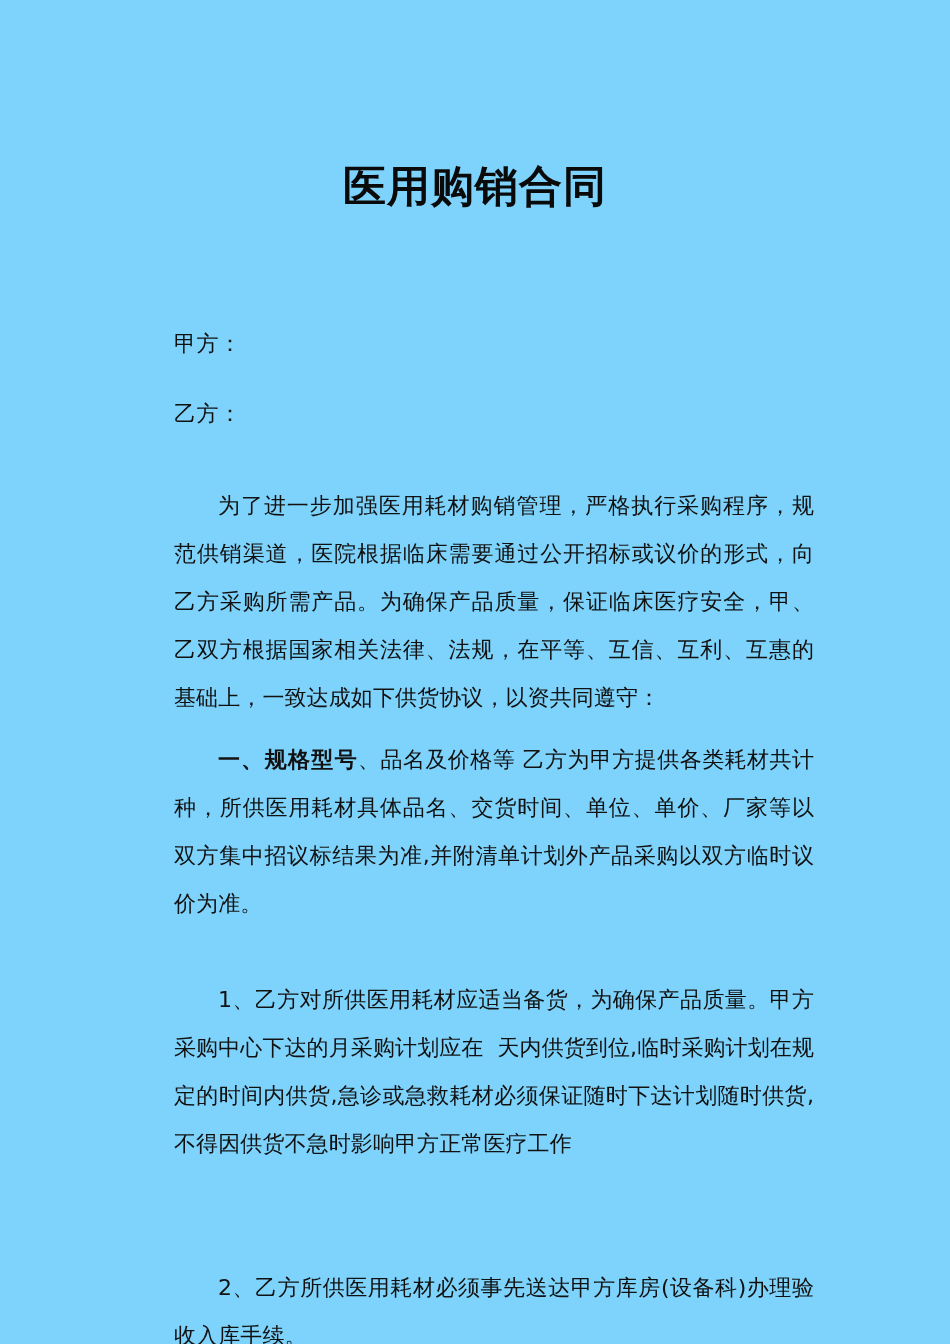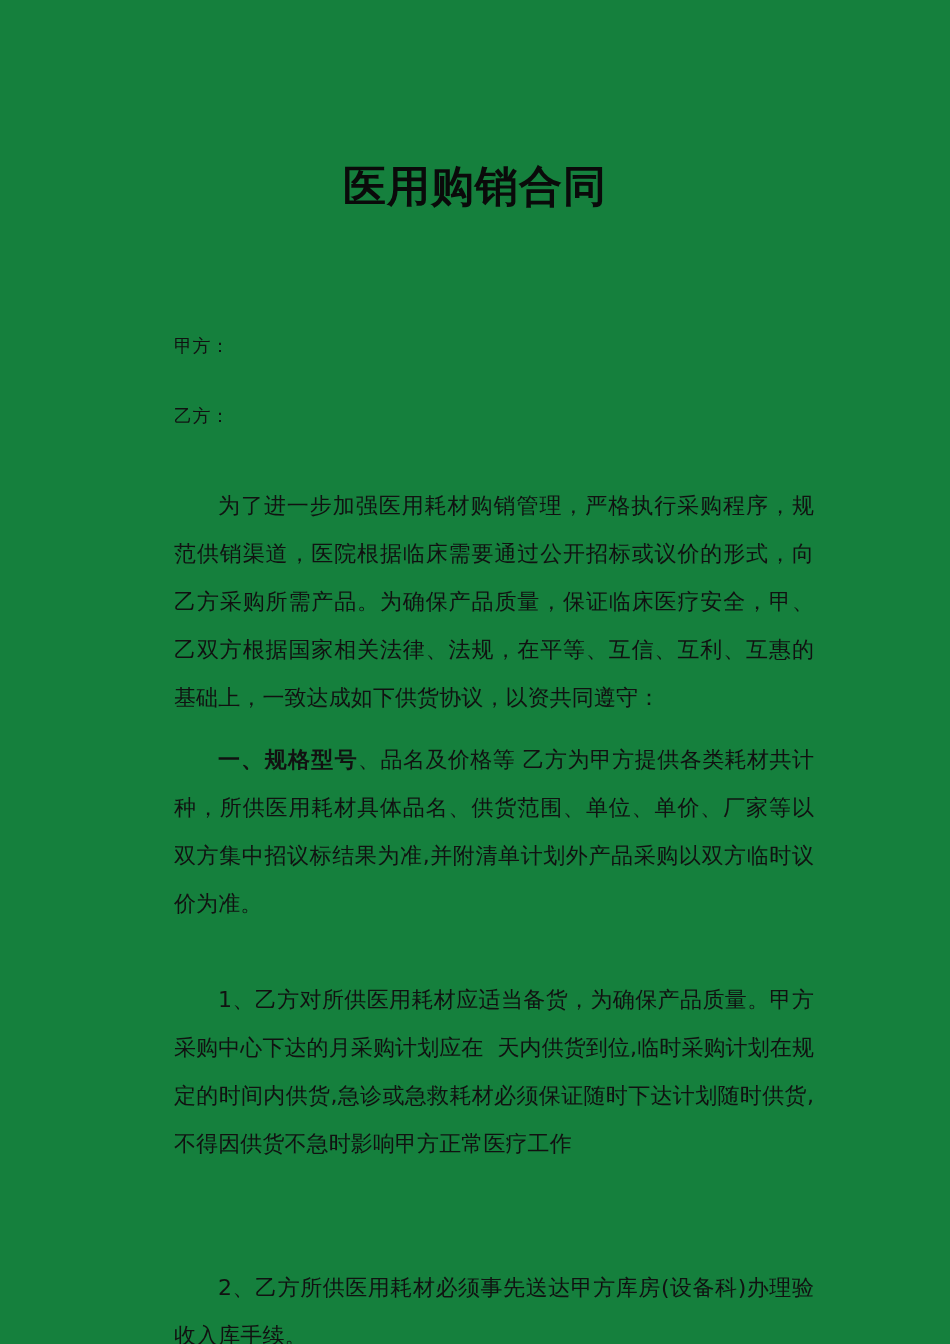--- a/index.html
+++ b/index.html
@@ -14,21 +14,21 @@
     overflow: hidden;
     font-family: "DejaVu Sans", "Liberation Sans", sans-serif;
     color: #000000;
     -webkit-font-smoothing: antialiased;
   }
 
   .page {
     position: relative;
     width: 950px;
     height: 1344px;
-    background: #15803d;
+    background: #7dd3fc;
     box-sizing: border-box;
   }
 
   .doc-title {
     position: absolute;
     top: 160px;
     left: 0;
     width: 950px;
     text-align: center;
     font-size: 43px;
@@ -39,26 +39,27 @@
   }
 
   .body-block {
     position: absolute;
     top: 322px;
     left: 174px;
     width: 640px;
   }
 
   .party-line {
-    font-size: 18px;
+    font-size: 22px;
     line-height: 48px;
     height: 48px;
     letter-spacing: 0.5px;
     color: #111111;
     white-space: nowrap;
+    font-family: Liberation Mono, monospace;
   }
 
   .spacer-sm { height: 22px; }
 
   .para {
     font-size: 22px;
     line-height: 48px;
     letter-spacing: 0.1px;
     color: #111111;
     text-align: justify;
@@ -107,21 +108,21 @@
     <div class="spacer-sm"></div>
 
     <div class="party-line">乙方：</div>
 
     <div class="gap-med"></div>
 
     <p class="para">为了进一步加强医用耗材购销管理，严格执行采购程序，规范供销渠道，医院根据临床需要通过公开招标或议价的形式，向乙方采购所需产品。为确保产品质量，保证临床医疗安全，甲、乙双方根据国家相关法律、法规，在平等、互信、互利、互惠的基础上，一致达成如下供货协议，以资共同遵守：</p>
 
     <div class="para-gap"></div>
 
-    <p class="para"><span class="strong-run">一、</span><span class="strong-run">规格型号</span><span>、品名及价格等 乙方为甲方提供各类耗材共计种，所供医用耗材具体品名、供货范围、单位、单价、厂家等以双方集中招议标结果为准,并附清单计划外产品采购以双方临时议价为准。</span></p>
+    <p class="para"><span class="strong-run">一、</span><span class="strong-run">规格型号</span><span>、品名及价格等 乙方为甲方提供各类耗材共计种，所供医用耗材具体品名、交货时间、单位、单价、厂家等以双方集中招议标结果为准,并附清单计划外产品采购以双方临时议价为准。</span></p>
 
     <div class="gap-heading-top"></div>
 
 
     <div class="para-gap"></div>
 
     <p class="para"><span>1、</span><span>乙方对所供医用耗材应适当备货，为确保产品质量。甲方采购中心下达的月采购计划应在</span><span class="fill-blank"></span><span>天内供货到位,临时采购计划在规定的时间内供货,急诊或急救耗材必须保证随时下达计划随时供货,不得因供货不急时影响甲方正常医疗工作</span></p>
 
     <div class="gap-large"></div>
 

